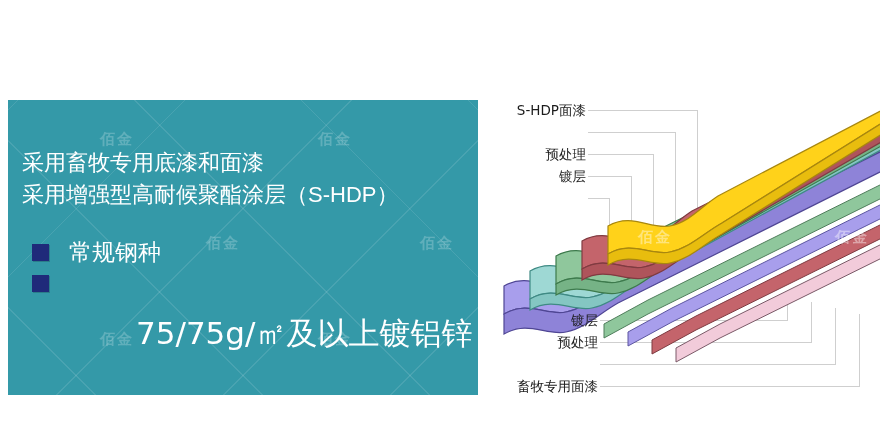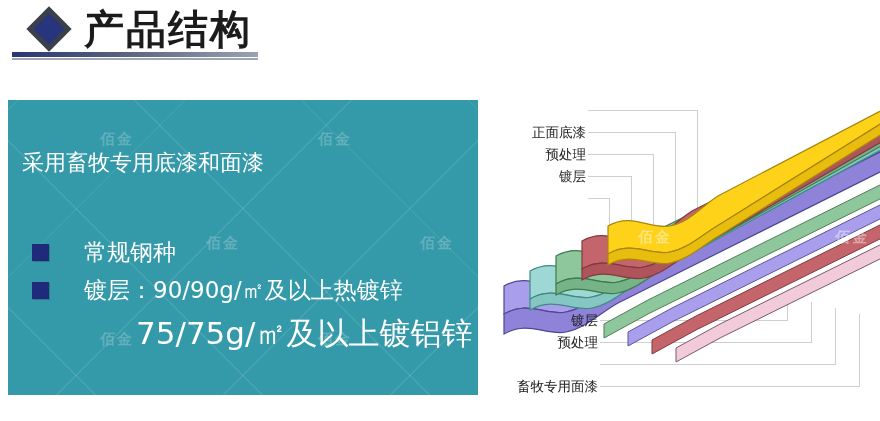--- a/index.html
+++ b/index.html
@@ -71,21 +71,21 @@
   }
   .pl1{left:14px;top:48px;font-size:22px;}
   .pl2{left:14px;top:80px;font-size:22px;}
 
   .bullet-row{position:absolute;display:flex;align-items:center;}
   .bsq{
     width:17px;height:17px;background:#1f2a7a;display:inline-block;
     flex:0 0 auto;box-shadow:1px 1px 0 rgba(0,0,0,.18);
   }
   .btxt{
-    margin-left:35px;color:#ffffff;font-size:23px;white-space:nowrap;
+    margin-left:20px;color:#ffffff;font-size:23px;white-space:nowrap;
     font-family:"DejaVu Sans","Liberation Sans",sans-serif;
   }
   .br1{left:24px;top:137px;}
   .br2{left:24px;top:175px;}
   .cont-line{
     position:absolute;left:128px;top:213px;color:#ffffff;font-size:31px;
     white-space:nowrap;font-family:"DejaVu Sans","Liberation Sans",sans-serif;
   }
 
   
@@ -99,50 +99,41 @@
   .leader.h{height:1px;}
   .leader.v{width:1px;}
 
   svg.stack{position:absolute;left:0;top:0;width:390px;height:331px;}
 </style>
 </head>
 <body>
 
 <div id="root">
 
-  <div class="header">
-    <div class="logo">
-      <div class="ring"></div>
-      <div class="inner"></div>
-    </div>
-    <div class="header-title">产品结构</div>
-    <div class="header-rule"></div>
-    <div class="header-rule2"></div>
-  </div>
 
   <div class="panel">
     <div class="hatch"></div>
 
     <div class="wm a">佰金</div>
     <div class="wm b">佰金</div>
     <div class="wm c">佰金</div>
     <div class="wm d">佰金</div>
     <div class="wm e">佰金</div>
     <div class="wm f">佰金</div>
 
     <div class="panel-line pl1">采用畜牧专用底漆和面漆</div>
+    <div class="panel-line pl2">采用增强型高耐候聚酯涂层（S-HDP）</div>
 
     <div class="bullet-row br1">
       <span class="bsq"></span>
       <span class="btxt">常规钢种</span>
     </div>
 
     <div class="bullet-row br2">
       <span class="bsq"></span>
-      <span class="btxt">镀层：90/90g/㎡及以上热镀锌</span>
     </div>
 
     <div class="cont-line">75/75g/㎡及以上镀铝锌</div>
   </div>
 
   <div class="diagram">
 
     <div class="leader h" style="left:98px;top:20px;width:110px;"></div>
     <div class="leader v" style="left:207px;top:20px;height:112px;"></div>
 
@@ -267,21 +258,21 @@
                    L400,28 L400,39 L232,144
                    C214,154 200,169 180,173
                    C160,177 142,161 118,175 Z" fill="#E8BD0E" stroke="#a8870f" stroke-width="1.2"></path>
         </g>
 
         <text x="148" y="152" font-family="DejaVu Sans, sans-serif" font-size="15" fill="#ffffff" fill-opacity="0.42" font-weight="bold" letter-spacing="2">佰金</text>
         <text x="345" y="152" font-family="DejaVu Sans, sans-serif" font-size="15" fill="#ffffff" fill-opacity="0.42" font-weight="bold" letter-spacing="2">佰金</text>
       </g>
     </svg>
 
-    <div class="dlabel" style="left:0px;top:34px;width:96px;">正面底漆</div>
+    <div class="dlabel" style="left:0px;top:12px;width:96px;">S-HDP面漆</div>
     <div class="dlabel" style="left:0px;top:56px;width:96px;">预处理</div>
     <div class="dlabel" style="left:0px;top:78px;width:96px;">镀层</div>
 
     <div class="dlabel" style="left:0px;top:222px;width:108px;">镀层</div>
     <div class="dlabel" style="left:0px;top:244px;width:108px;">预处理</div>
     <div class="dlabel" style="left:0px;top:288px;width:108px;">畜牧专用面漆</div>
 
   </div>
 </div>
 

